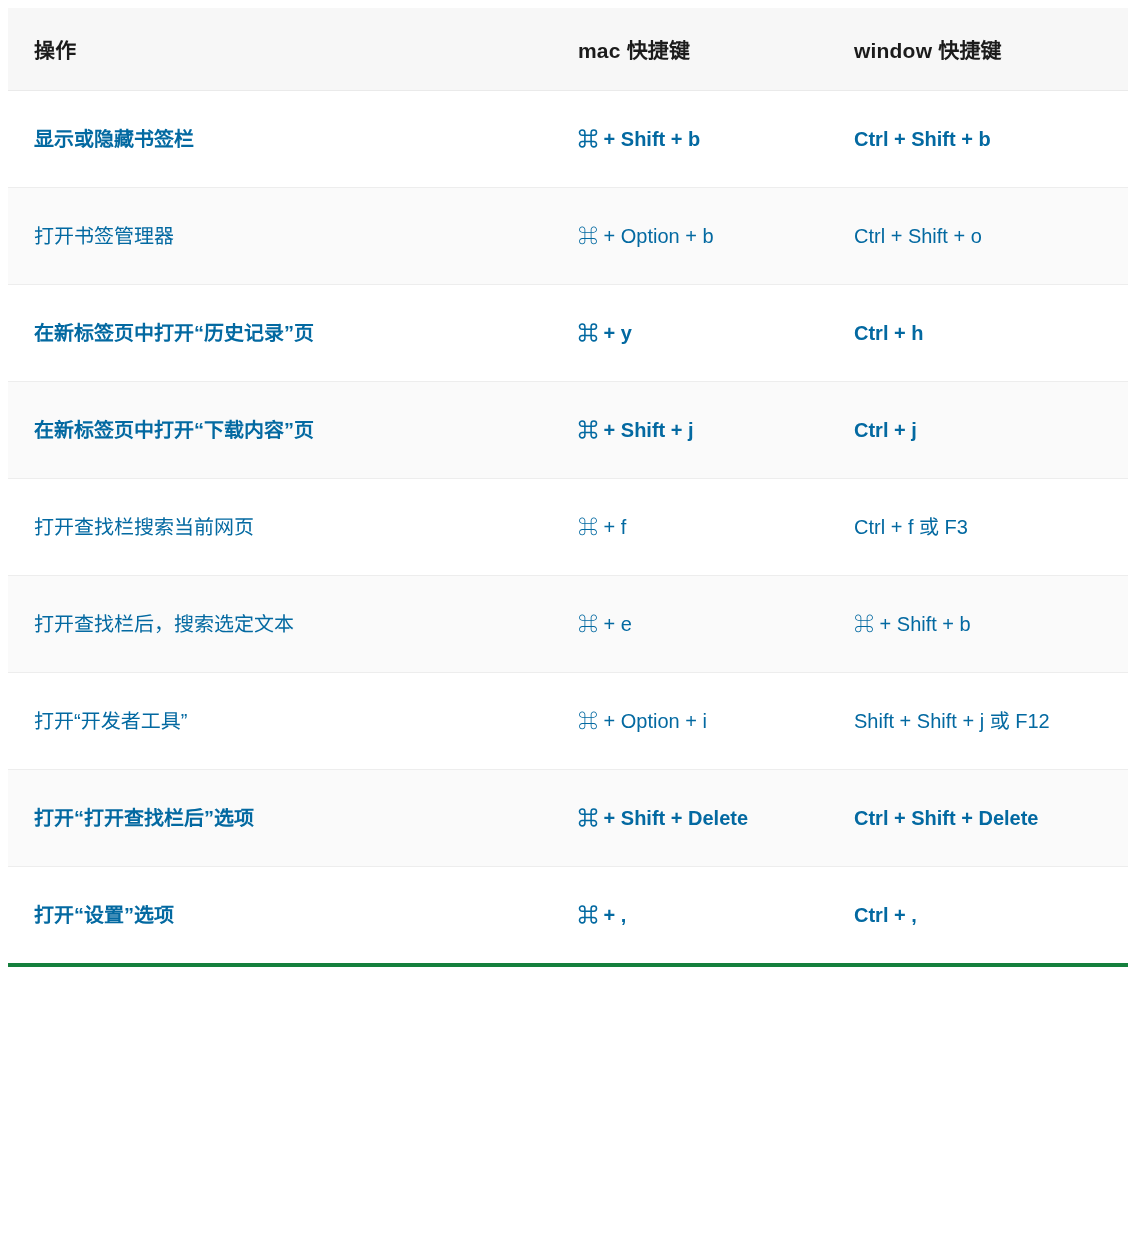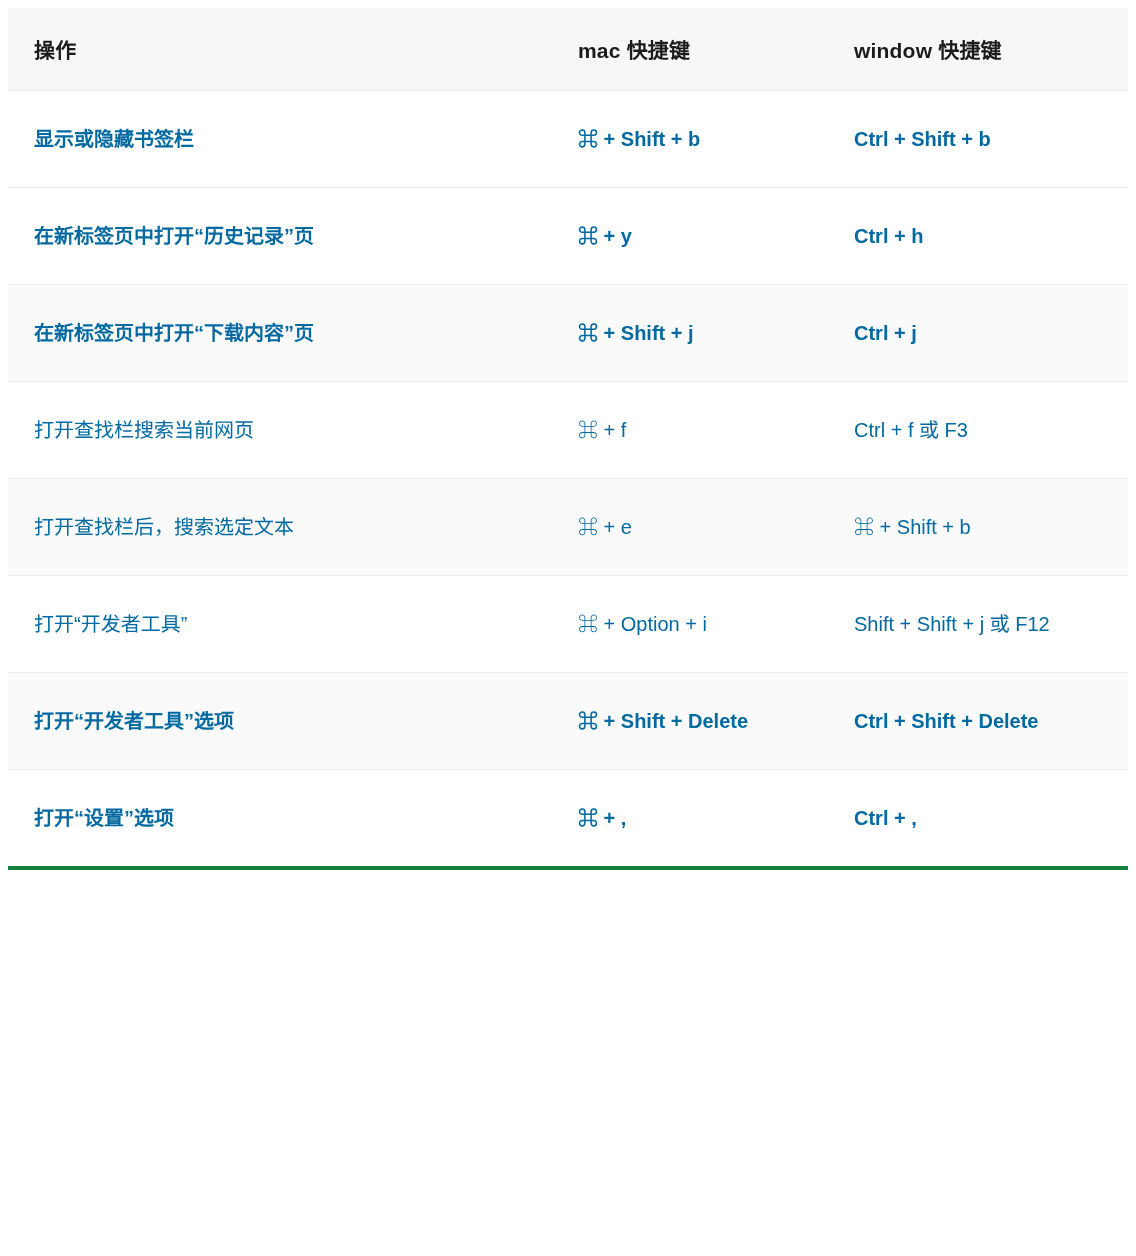--- a/index.html
+++ b/index.html
@@ -83,20 +83,25 @@
         <th class="mac-col">mac 快捷键</th>
         <th class="win-col">window 快捷键</th>
       </tr>
     </thead>
     <tbody id="table-body">
         <tr class="odd bold">
           <td class="op-col">显示或隐藏书签栏</td>
           <td class="mac-col">⌘ + Shift + b</td>
           <td class="win-col">Ctrl + Shift + b</td>
         </tr>
+        <tr class="even">
+          <td class="op-col">打开书签管理器</td>
+          <td class="mac-col">⌘ + Option + b</td>
+          <td class="win-col">Ctrl + Shift + o</td>
+        </tr>
         <tr class="odd bold">
           <td class="op-col">在新标签页中打开“历史记录”页</td>
           <td class="mac-col">⌘ + y</td>
           <td class="win-col">Ctrl + h</td>
         </tr>
         <tr class="even bold">
           <td class="op-col">在新标签页中打开“下载内容”页</td>
           <td class="mac-col">⌘ + Shift + j</td>
           <td class="win-col">Ctrl + j</td>
         </tr>
@@ -109,21 +114,21 @@
           <td class="op-col">打开查找栏后，搜索选定文本</td>
           <td class="mac-col">⌘ + e</td>
           <td class="win-col">⌘ + Shift + b</td>
         </tr>
         <tr class="odd">
           <td class="op-col">打开“开发者工具”</td>
           <td class="mac-col">⌘ + Option + i</td>
           <td class="win-col">Shift + Shift + j 或 F12</td>
         </tr>
         <tr class="even bold">
-          <td class="op-col">打开“开发者工具”选项</td>
+          <td class="op-col">打开“打开查找栏后”选项</td>
           <td class="mac-col">⌘ + Shift + Delete</td>
           <td class="win-col">Ctrl + Shift + Delete</td>
         </tr>
         <tr class="odd bold">
           <td class="op-col">打开“设置”选项</td>
           <td class="mac-col">⌘ + ,</td>
           <td class="win-col">Ctrl + ,</td>
         </tr>
       </tbody>
   </table>

